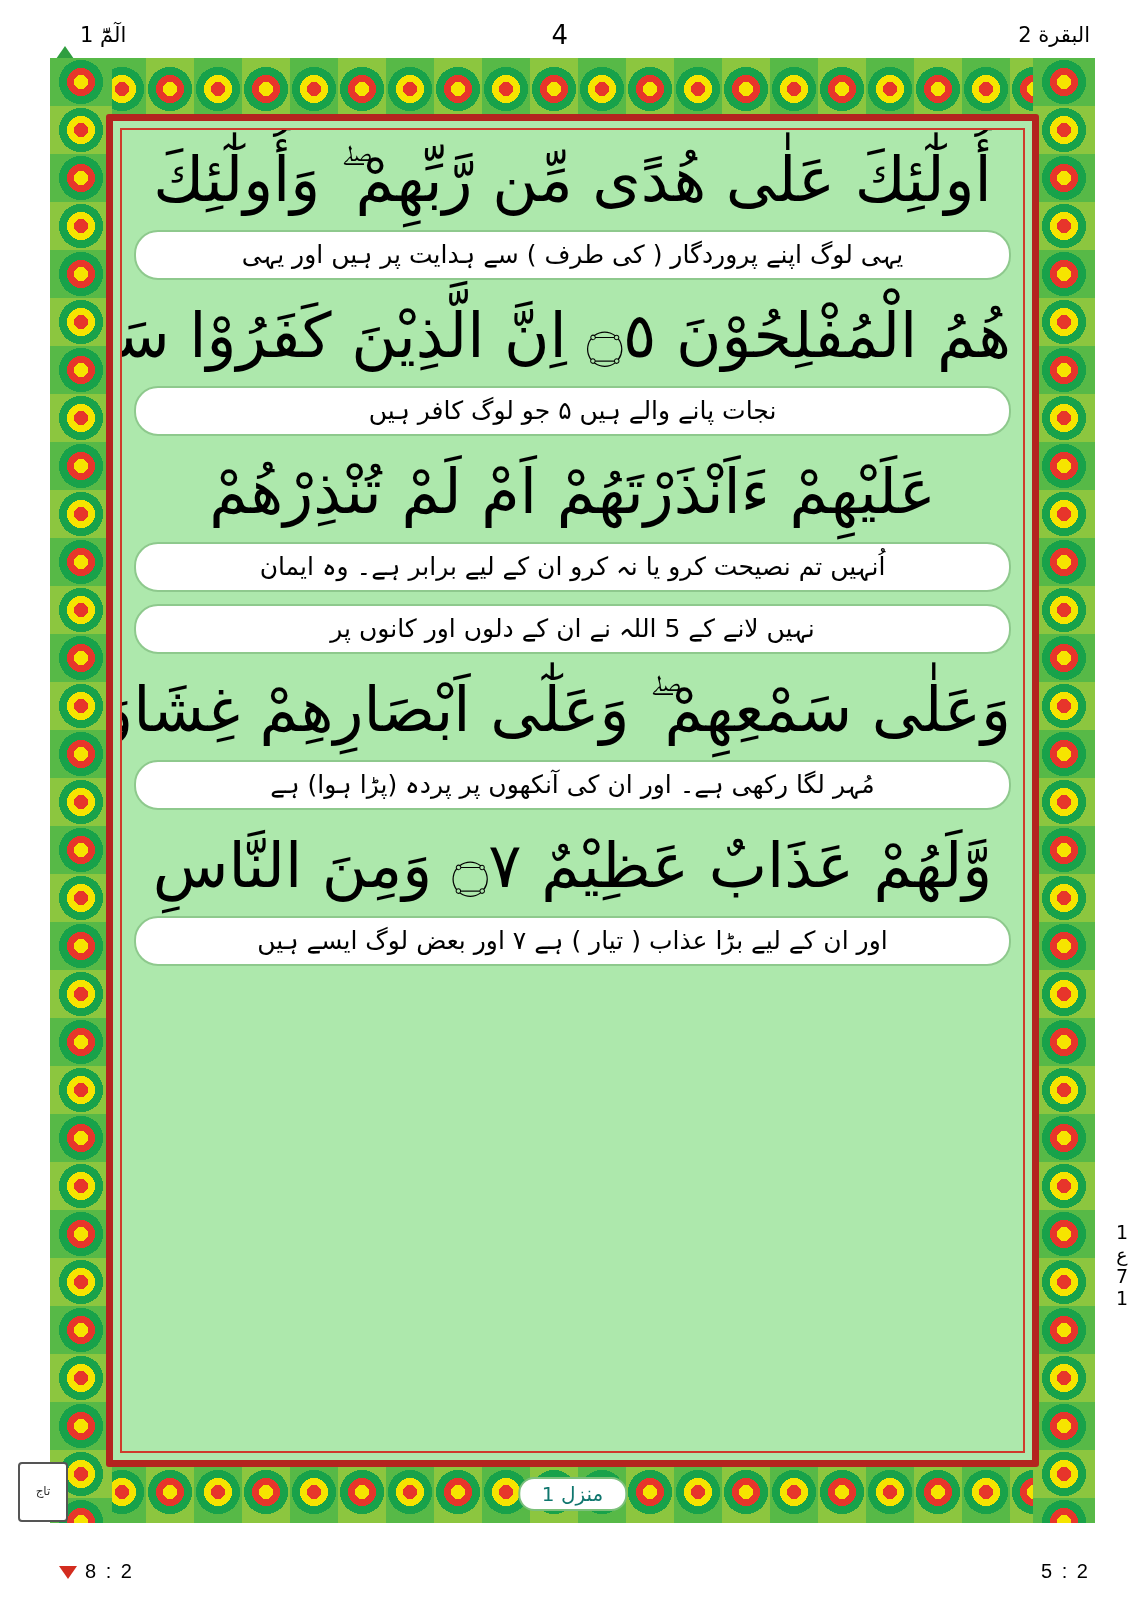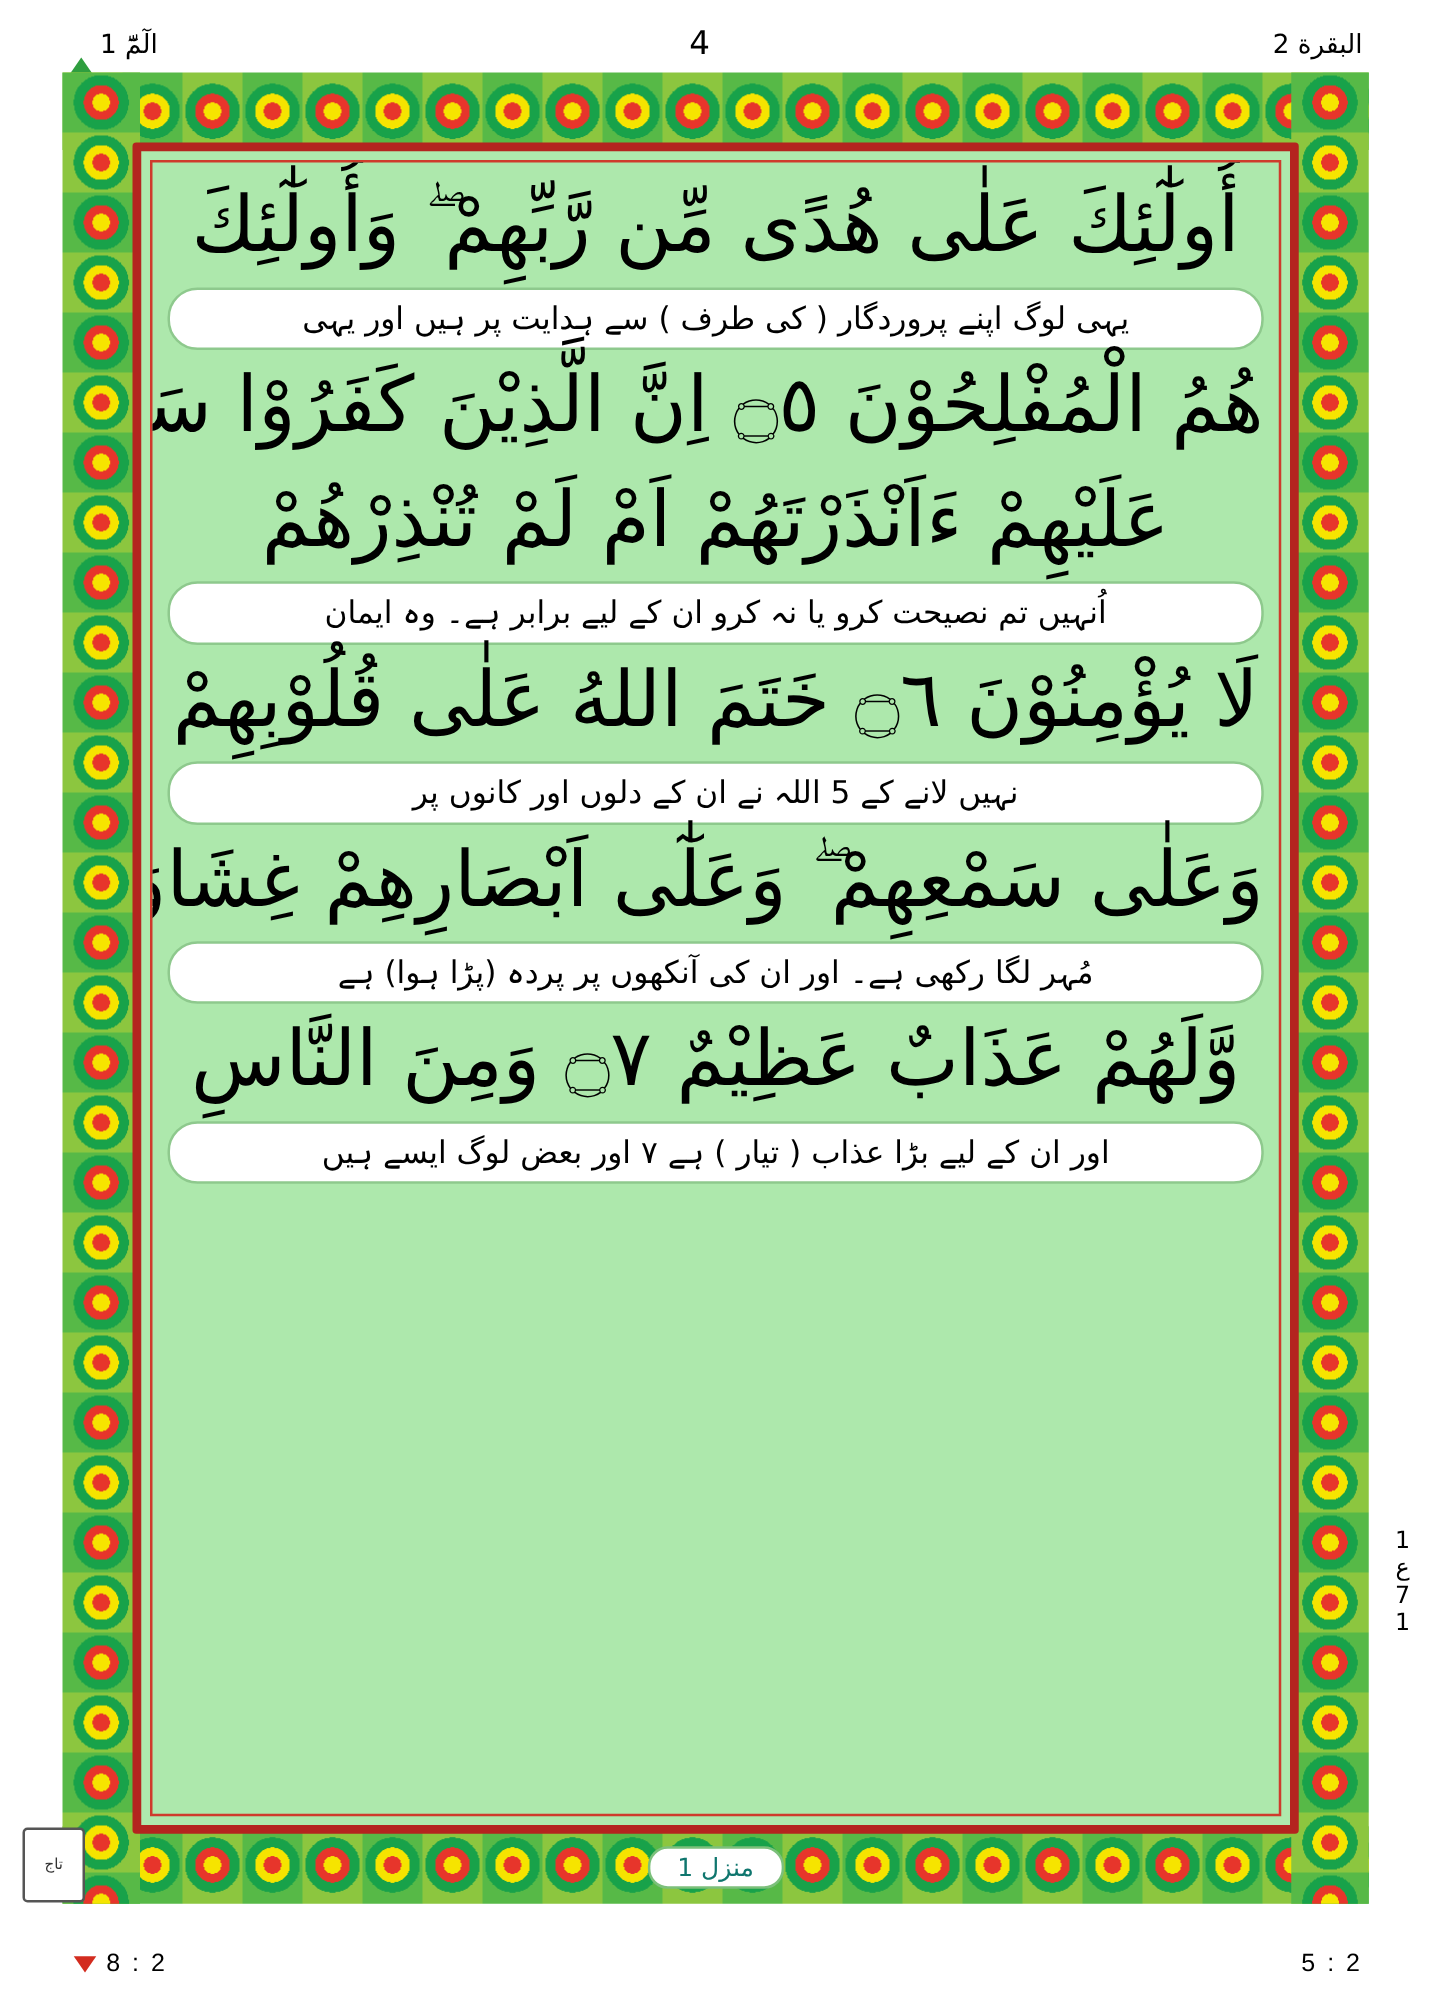--- a/index.html
+++ b/index.html
@@ -132,21 +132,21 @@
     line-height: 1.35;
     color: #000000;
     white-space: nowrap;
     padding: 2px 4px 6px 4px;
     letter-spacing: -1px;
   }
   .trans-box {
     background: #ffffff;
     border: 2px solid #8ec98d;
     border-radius: 24px;
-    margin: 2px 4px 0 4px;
+    margin: 2px 4px 12px 4px;
     padding: 5px 16px;
     direction: rtl;
     text-align: center;
     font-family: "DejaVu Sans", "Liberation Sans", sans-serif;
     font-size: 25px;
     line-height: 1.45;
     color: #000000;
     white-space: nowrap;
     overflow: hidden;
   }
@@ -257,25 +257,25 @@
     <div class="ornament orn-left"></div>
     <div class="ornament orn-right"></div>
 
     <div class="inner-rule">
       <div class="text-field">
 
         <div class="ayah-line">أُولٰٓئِكَ عَلٰى هُدًى مِّن رَّبِّهِمْ ۖ وَأُولٰٓئِكَ</div>
         <div class="trans-box">یہی لوگ اپنے پروردگار ( کی طرف ) سے ہدایت پر ہیں   اور یہی</div>
 
         <div class="ayah-line">هُمُ الْمُفْلِحُوْنَ ۝٥ اِنَّ الَّذِيْنَ كَفَرُوْا سَوَآءٌ</div>
+        <div class="trans-box">نجات پانے والے ہیں ۵       جو لوگ کافر ہیں</div>
 
         <div class="ayah-line">عَلَيْهِمْ ءَاَنْذَرْتَهُمْ اَمْ لَمْ تُنْذِرْهُمْ</div>
         <div class="trans-box">اُنہیں تم نصیحت کرو یا نہ کرو ان کے لیے برابر ہے۔ وہ ایمان</div>
 
-        <div class="ayah-line">لَا يُؤْمِنُوْنَ ۝٦ خَتَمَ اللهُ عَلٰى قُلُوْبِهِمْ</div>
         <div class="trans-box">نہیں لانے کے 5   اللہ نے ان کے دلوں اور کانوں پر</div>
 
         <div class="ayah-line">وَعَلٰى سَمْعِهِمْ ۖ وَعَلٰٓى اَبْصَارِهِمْ غِشَاوَةٌ</div>
         <div class="trans-box">مُہر لگا رکھی ہے۔      اور ان کی آنکھوں پر پردہ (پڑا ہوا) ہے</div>
 
         <div class="ayah-line">وَّلَهُمْ عَذَابٌ عَظِيْمٌ ۝٧ وَمِنَ النَّاسِ</div>
         <div class="trans-box">اور ان کے لیے بڑا عذاب ( تیار ) ہے ۷ اور بعض لوگ ایسے ہیں</div>
 
       </div>
     </div>

